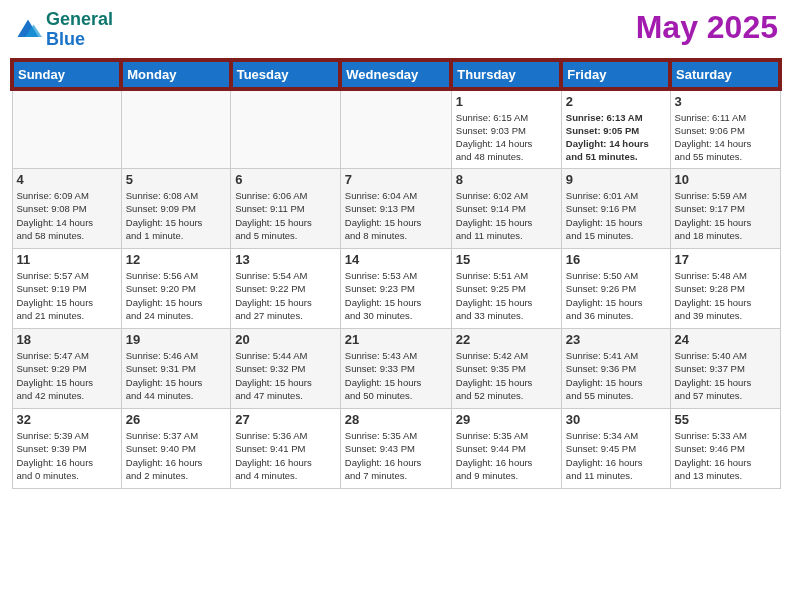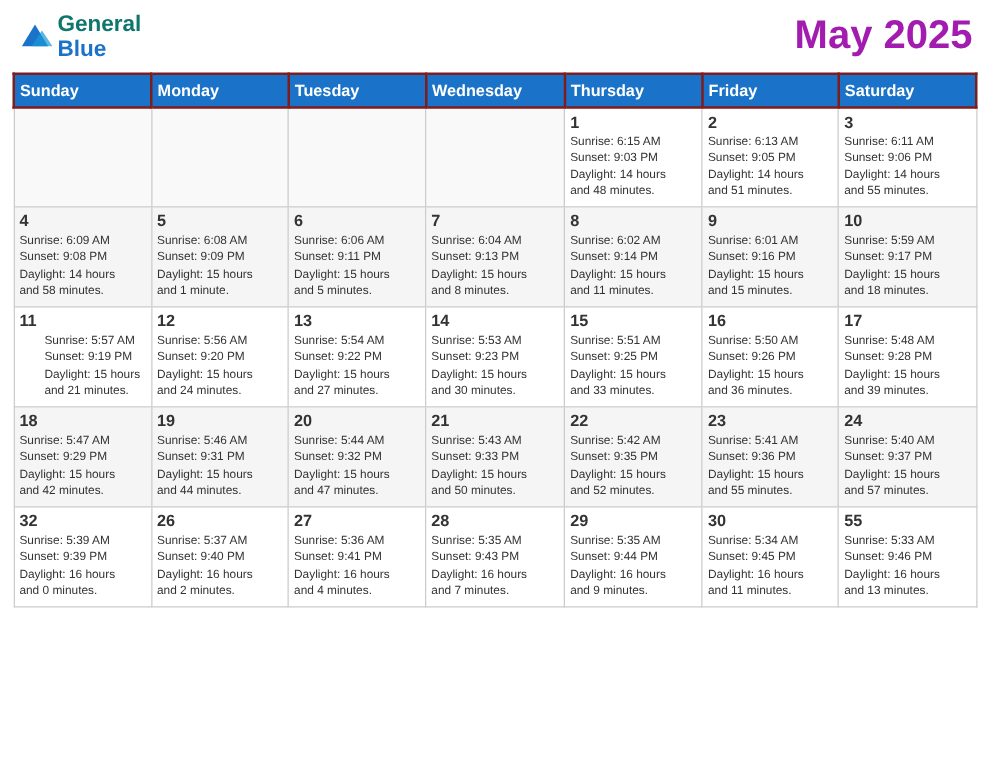--- a/index.html
+++ b/index.html
@@ -54,21 +54,21 @@
       border-collapse: collapse;
       border: 1px solid #ccc;
     }
     .calendar th {
       background-color: #1a73c8;
       color: #fff;
       font-size: 13px;
       font-weight: bold;
       padding: 5px 4px;
       text-align: left;
-      border: 2px solid #7f1d1d;
+      border: 4px solid #7f1d1d;
     }
     .calendar td {
       vertical-align: top;
       border: 1px solid #ccc;
       padding: 3px 4px;
       width: 113px;
       min-height: 80px;
       height: 80px;
       font-size: 10px;
       color: #333;
@@ -134,21 +134,21 @@
         <td class="empty-cell"></td>
         <td>
           <span class="day-num">1</span>
           <div class="day-info" style="white-space: pre-line;">Sunrise: 6:15 AM
 Sunset: 9:03 PM
 Daylight: 14 hours
 and 48 minutes.</div>
         </td>
         <td>
           <span class="day-num">2</span>
-          <div class="day-info" style="white-space: pre-line;">Sunrise: 6:13 AM
+          <div class="day-info" style="white-space: pre-line; font-weight: bold;">Sunrise: 6:13 AM
 Sunset: 9:05 PM
 Daylight: 14 hours
 and 51 minutes.</div>
         </td>
         <td>
           <span class="day-num">3</span>
           <div class="day-info" style="white-space: pre-line;">Sunrise: 6:11 AM
 Sunset: 9:06 PM
 Daylight: 14 hours
 and 55 minutes.</div>
@@ -201,21 +201,21 @@
           <span class="day-num">10</span>
           <div class="day-info" style="white-space: pre-line;">Sunrise: 5:59 AM
 Sunset: 9:17 PM
 Daylight: 15 hours
 and 18 minutes.</div>
         </td>
       </tr>
       <tr>
         <td>
           <span class="day-num">11</span>
-          <div class="day-info" style="white-space: pre-line; margin-left: 20px;">Sunrise: 5:57 AM
+          <div class="day-info" style="white-space: pre-line;">Sunrise: 5:57 AM
 Sunset: 9:19 PM
 Daylight: 15 hours
 and 21 minutes.</div>
         </td>
         <td>
           <span class="day-num">12</span>
           <div class="day-info" style="white-space: pre-line;">Sunrise: 5:56 AM
 Sunset: 9:20 PM
 Daylight: 15 hours
 and 24 minutes.</div>

